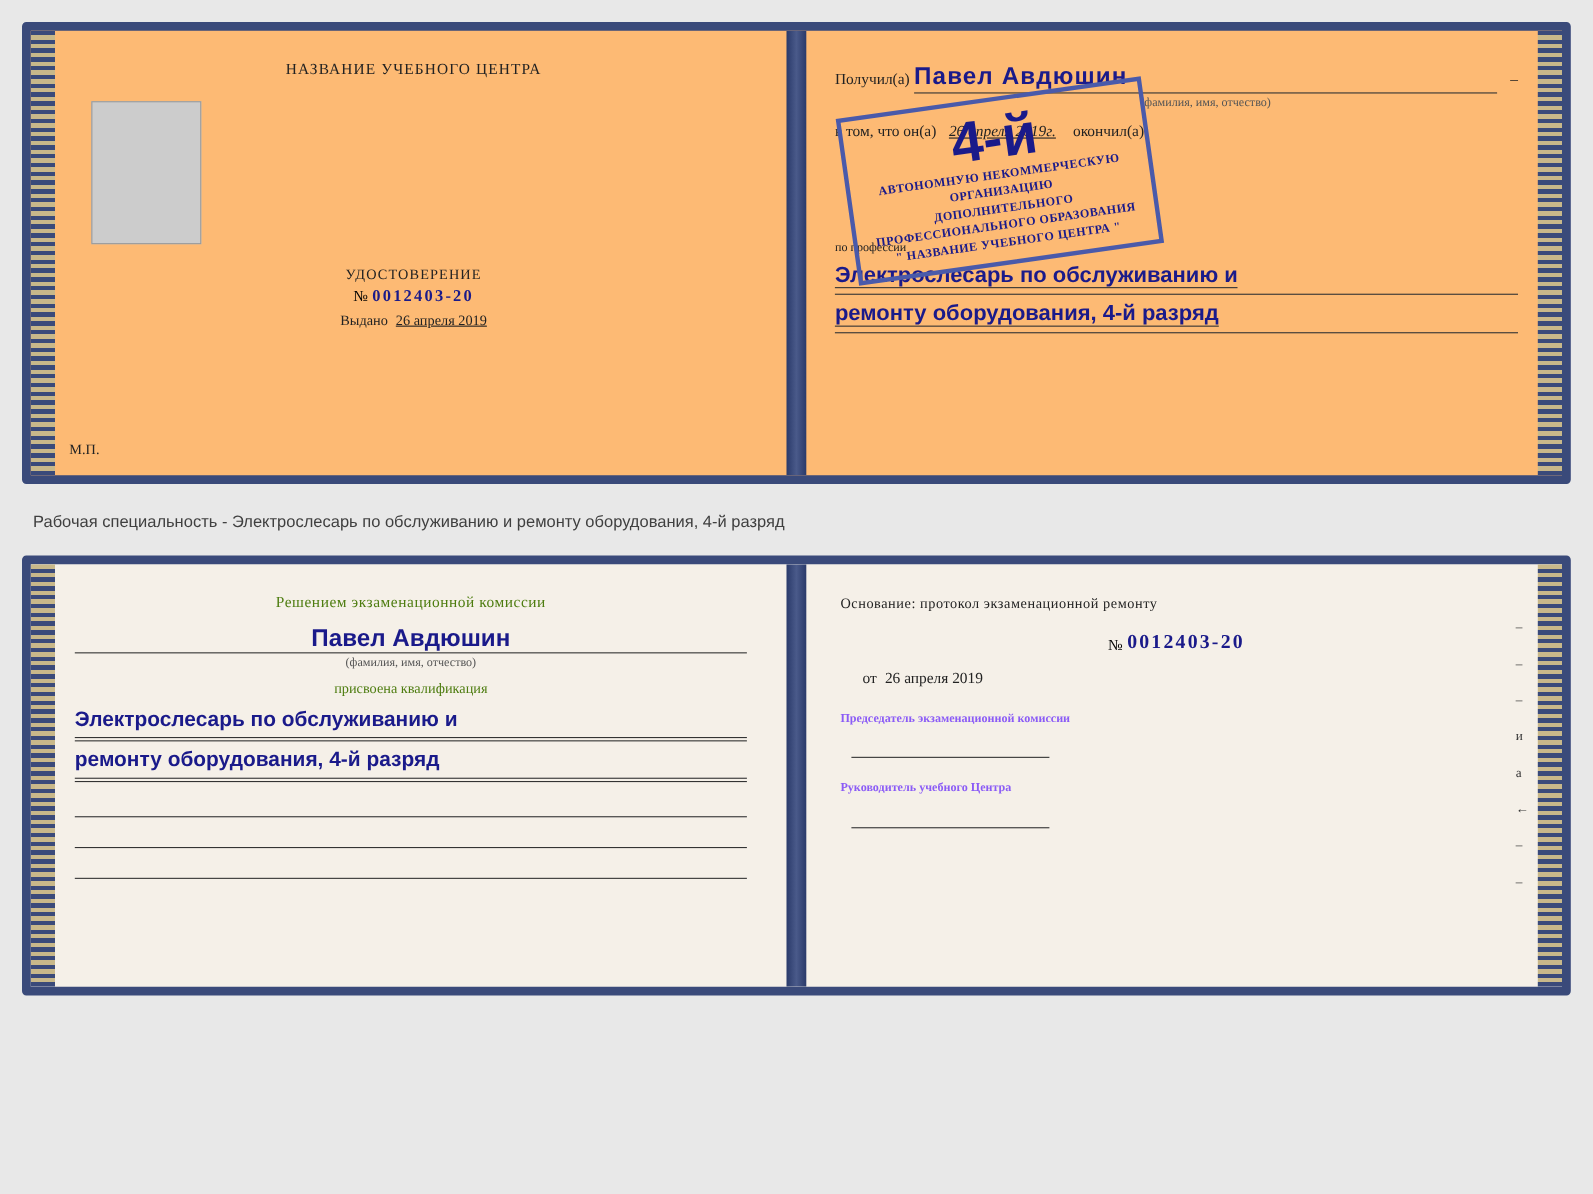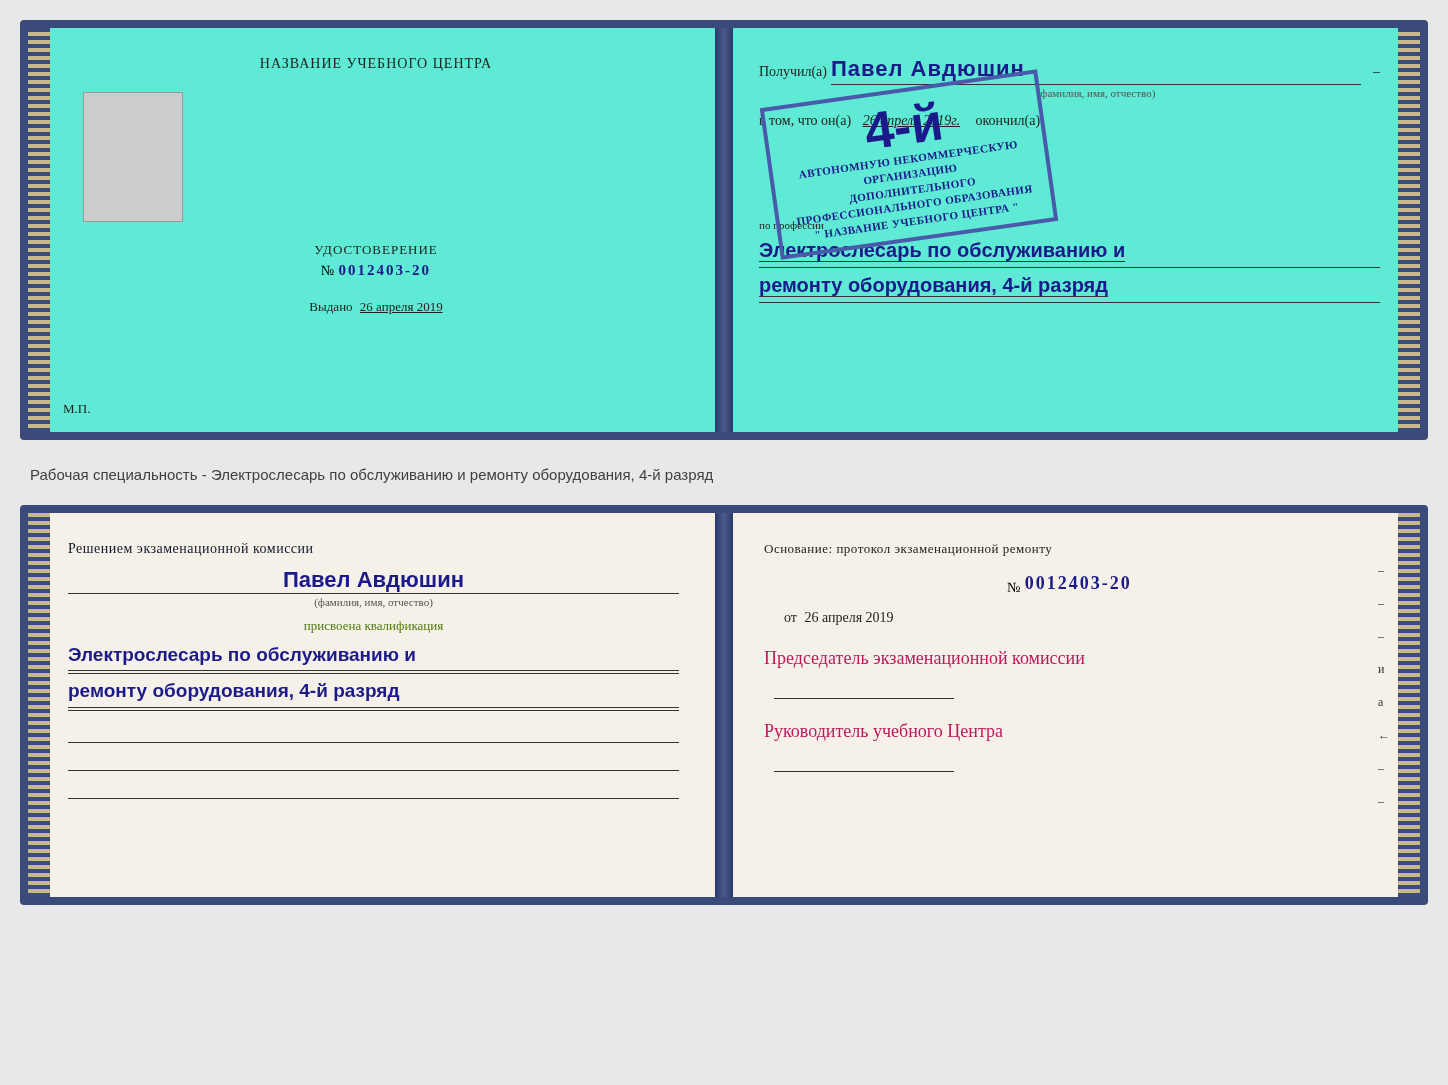--- a/index.html
+++ b/index.html
@@ -13,21 +13,21 @@
 
     .page-wrapper {
       display: flex;
       flex-direction: column;
       gap: 18px;
     }
 
     
     .document-top {
       display: flex;
-      background: #5eead4;
+      background: #fdba74;
       border: 8px solid #3a4a7a;
       border-radius: 4px;
       min-height: 420px;
       position: relative;
       overflow: hidden;
     }
 
     
     .spine {
       width: 18px;
@@ -253,22 +253,22 @@
         #3a4a7a 4px,
         #c8b88a 4px,
         #c8b88a 8px
       );
     }
     .doc-bottom-left::before { left: 0; }
     .doc-bottom-right::after { right: 0; }
 
     .commission-title {
       font-size: 14px;
-      color: #0f172a;
-      text-align: left;
+      color: #4d7c0f;
+      text-align: center;
       letter-spacing: 0.5px;
       margin-bottom: 10px;
     }
 
     .person-name-bottom {
       font-family: 'Segoe UI', sans-serif;
       font-size: 22px;
       color: #1a1a8a;
       font-weight: bold;
       border-bottom: 1px solid #333;
@@ -334,24 +334,25 @@
       color: #222;
       margin-bottom: 20px;
       margin-left: 20px;
     }
 
     .signatory-block {
       margin-bottom: 20px;
     }
 
     .signatory-title {
-      font-size: 18px;
-      color: #be185d;
+      font-size: 11px;
+      color: #8b5cf6;
       line-height: 1.4;
       margin-bottom: 8px;
+      font-weight: bold;
     }
 
     .signatory-line {
       border-bottom: 1px solid #333;
       width: 180px;
       height: 20px;
       margin-left: 10px;
     }
 
     
@@ -382,21 +383,21 @@
         <div style="margin: 20px auto;">
           <div class="photo-placeholder"></div>
         </div>
 
         <div class="cert-number-label">УДОСТОВЕРЕНИЕ</div>
         <div style="display:flex; align-items:center; justify-content:center; gap:4px; margin-top:4px;">
           <span style="font-size:14px;">№</span>
           <span class="cert-number-value">0012403-20</span>
         </div>
 
-        <div class="issued-line" style="margin-top:20px;">
+        <div class="issued-line" style="margin-top:4px;">
           <span>Выдано</span>
           <span style="text-decoration:underline; margin-left:4px;">26 апреля 2019</span>
         </div>
       </div>
 
       <div class="mp-label">М.П.</div>
     </div>
 
     <div class="doc-right" style="padding-left:50px; padding-right:40px;">
 

